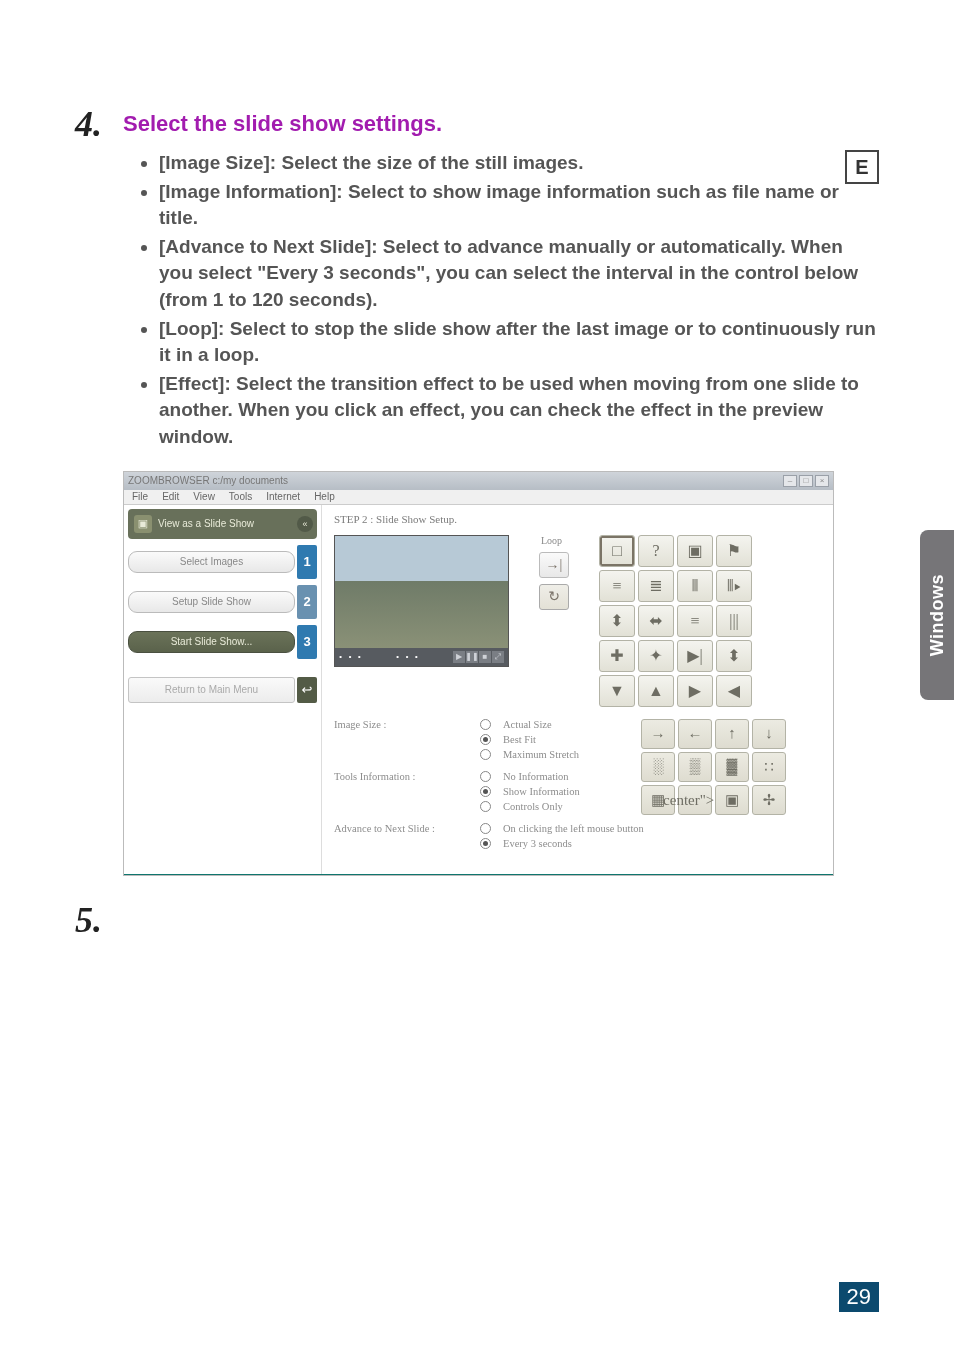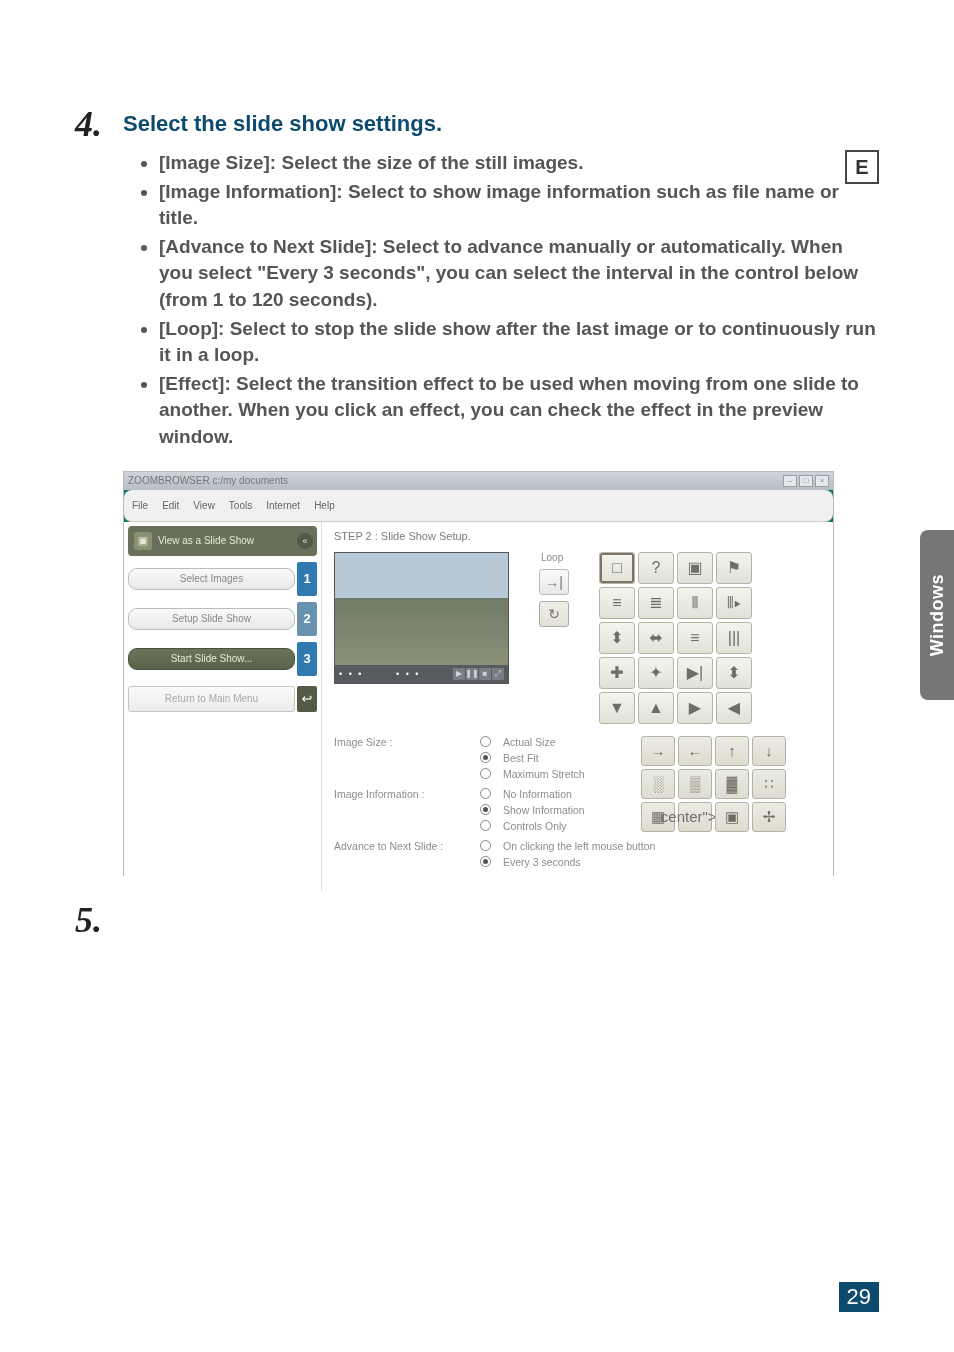--- a/index.html
+++ b/index.html
@@ -10,49 +10,49 @@
   .lang-badge { position: absolute; top: 150px; right: 75px; width: 34px; height: 34px; border: 2px solid #444; display: flex; align-items: center; justify-content: center; font-weight: 700; font-size: 20px; color: #333; }
 
   
   .side-tab { position: absolute; right: 0; top: 530px; width: 34px; height: 170px; background: #767578; border-radius: 8px 0 0 8px; display: flex; align-items: center; justify-content: center; }
   .side-tab span { color: #fff; font-weight: 700; font-size: 18px; writing-mode: vertical-rl; transform: rotate(180deg); letter-spacing: 0.5px; }
 
   .page-num { position: absolute; right: 75px; bottom: 40px; background: #0c4a6e; color: #fff; font-weight: 400; font-size: 22px; padding: 2px 8px; }
 
   .step { display: flex; align-items: flex-start; margin-bottom: 8px; }
   .step .num { font-family: Georgia, "Times New Roman", serif; font-style: italic; font-weight: 700; font-size: 36px; color: #222; width: 48px; flex: 0 0 48px; line-height: 1; margin-top: -4px; }
-  .step .heading { font-weight: 700; font-size: 22px; color: #0c4a6e; line-height: 1.3; }
+  .step .heading { font-weight: 700; font-size: 22px; color: #a21caf; line-height: 1.3; }
 
   ul.bullets { list-style: disc; margin-left: 64px; padding-left: 20px; margin-bottom: 20px; font-weight: bold; }
   ul.bullets li { font-size: 19px; line-height: 1.4; color: #555; margin-bottom: 2px; }
 
   .body-text { margin-left: 48px; font-size: 19px; color: #555; line-height: 1.4; }
   .inline-close { display: inline-flex; width: 18px; height: 16px; background: #bdbdbd; border: 1px solid #777; vertical-align: middle; align-items: center; justify-content: center; font-size: 11px; color: #555; line-height: 1; }
 
   
   .shot { width: 711px; height: 405px; margin-left: 48px; border: 1px solid #bbb; background: #0f766e; font-size: 11px; color: #666; margin-bottom: 30px; }
   .titlebar { height: 18px; background: linear-gradient(#cfd4da,#b6bdc5); display: flex; align-items: center; justify-content: space-between; padding: 0 4px; font-size: 10px; color: #777; }
   .tb-right { display: flex; gap: 2px; }
   .tb-btn { width: 14px; height: 12px; background: #e5e7ea; border: 1px solid #9aa0a8; font-size: 8px; display: flex; align-items: center; justify-content: center; color: #888; }
-  .menubar { height: 32px; background: #f0f0f0; display: flex; gap: 14px; padding: 0 8px; align-items: center; font-size: 10px; color: #666; border-bottom: 1px solid #ccc; border-radius: 8px; }
+  .menubar { height: 15px; background: #f0f0f0; display: flex; gap: 14px; padding: 0 8px; align-items: center; font-size: 10px; color: #666; border-bottom: 1px solid #ccc; }
 
   .app-body { display: flex; height: calc(100% - 34px); }
   .sidebar { width: 198px; background: #fff; display: flex; flex-direction: column; padding: 4px; gap: 6px; border-right: 1px solid #ddd; }
   .mode-btn { height: 30px; background: #68705a; border-radius: 4px; display: flex; align-items: center; gap: 6px; padding: 0 6px; color: #e8ead8; font-size: 10px; position: relative; }
   .mode-btn .mode-icon { width: 18px; height: 18px; background: #8a9070; border-radius: 3px; display: flex; align-items: center; justify-content: center; font-size: 11px; }
   .mode-btn .collapse { position: absolute; right: 4px; width: 16px; height: 16px; background: #525a48; border-radius: 8px; display: flex; align-items: center; justify-content: center; font-size: 9px; }
   .step-row { display: flex; align-items: center; }
   .step-btn { flex: 1; height: 22px; background: linear-gradient(#fafafa,#e8e8e8); border: 1px solid #bbb; border-radius: 9px; display: flex; align-items: center; justify-content: center; font-size: 10px; color: #888; }
   .step-row .badge { width: 20px; height: 34px; background: #2f7ab0; color: #fff; display: flex; align-items: center; justify-content: center; font-size: 13px; font-weight: 700; margin-left: 2px; border-radius: 2px; }
   .step-row.active .step-btn { background: linear-gradient(#6b7359,#5a624b); color: #e8ead8; border-color: #4a5040; }
   .return-row { margin-top: auto; display: flex; align-items: center; }
   .return-btn { flex: 1; height: 26px; background: linear-gradient(#fafafa,#ececec); border: 1px solid #c4c4c4; border-radius: 3px; display: flex; align-items: center; justify-content: center; font-size: 10px; color: #aaa; }
   .return-row .ricon { width: 20px; height: 26px; background: #535b46; color: #fff; display: flex; align-items: center; justify-content: center; margin-left: 2px; border-radius: 2px; font-size: 13px; }
 
-  .main { flex: 1; background: #fff; padding: 8px 12px; }
+  .main { flex: 1; background: #fff; padding: 8px 12px; font-family: Liberation Serif, serif; }
   .step-title { font-size: 11px; color: #7c7c7c; margin-bottom: 10px; }
   .preview-row { display: flex; gap: 30px; margin-bottom: 12px; }
   .preview { width: 175px; height: 132px; background: #888; border: 1px solid #555; display: flex; flex-direction: column; }
   .preview .photo { flex: 1; background: linear-gradient(to bottom, #b7c9d6 0%, #b7c9d6 40%, #6f7b68 40%, #8a9177 100%); display: flex; align-items: center; justify-content: center; }
   .preview .bar { height: 18px; background: #575b60; display: flex; align-items: center; justify-content: space-between; padding: 0 4px; }
   .preview .bar .dots { color: #fff; letter-spacing: 2px; font-size: 9px; }
   .preview .bar .mini { display: flex; gap: 1px; }
   .preview .bar .mini div { width: 12px; height: 12px; background: #7a7e84; font-size: 8px; color: #cfd2d7; display: flex; align-items: center; justify-content: center; }
 
   .loop-col { display: flex; flex-direction: column; gap: 6px; }
@@ -130,21 +130,21 @@
               <span>Setup Slide Show</span>
             </div>
           <div class="badge" style="background:#6991b0">2</div>
         </div>
         <div class="step-row active">
           <div class="step-btn">
               <span>Start Slide Show...</span>
             </div>
           <div class="badge">3</div>
         </div>
-        <div class="return-row" style="margin-top:4px">
+        <div class="return-row" style="margin-top:12px">
           <div class="return-btn">
               <span>Return to Main Menu</span>
             </div>
           <div class="ricon">↩</div>
         </div>
       </div>
 
       <div class="main">
         <div class="step-title">STEP 2 : Slide Show Setup.</div>
 
@@ -219,21 +219,21 @@
             <div class="fx-s">░</div>
             <div class="fx-s">▒</div>
             <div class="fx-s">▓</div>
             <div class="fx-s">∷</div>
             <div class="fx-s">▦</div>
             <div class="fx-s">center"&gt;✦</div>
             <div class="fx-s">▣</div>
             <div class="fx-s">✢</div>
           </div>
 
-          <div>Image Information :</div>
+          <div>Tools Information :</div>
           <div class="radio-col">
             <label class="radio-row">
                 <span class="radio"></span>
                 <span>No Information</span>
               </label>
             <label class="radio-row">
                 <span class="radio">
                   <span class="dot"></span>
                 </span>
                 <span>Show Information</span>

